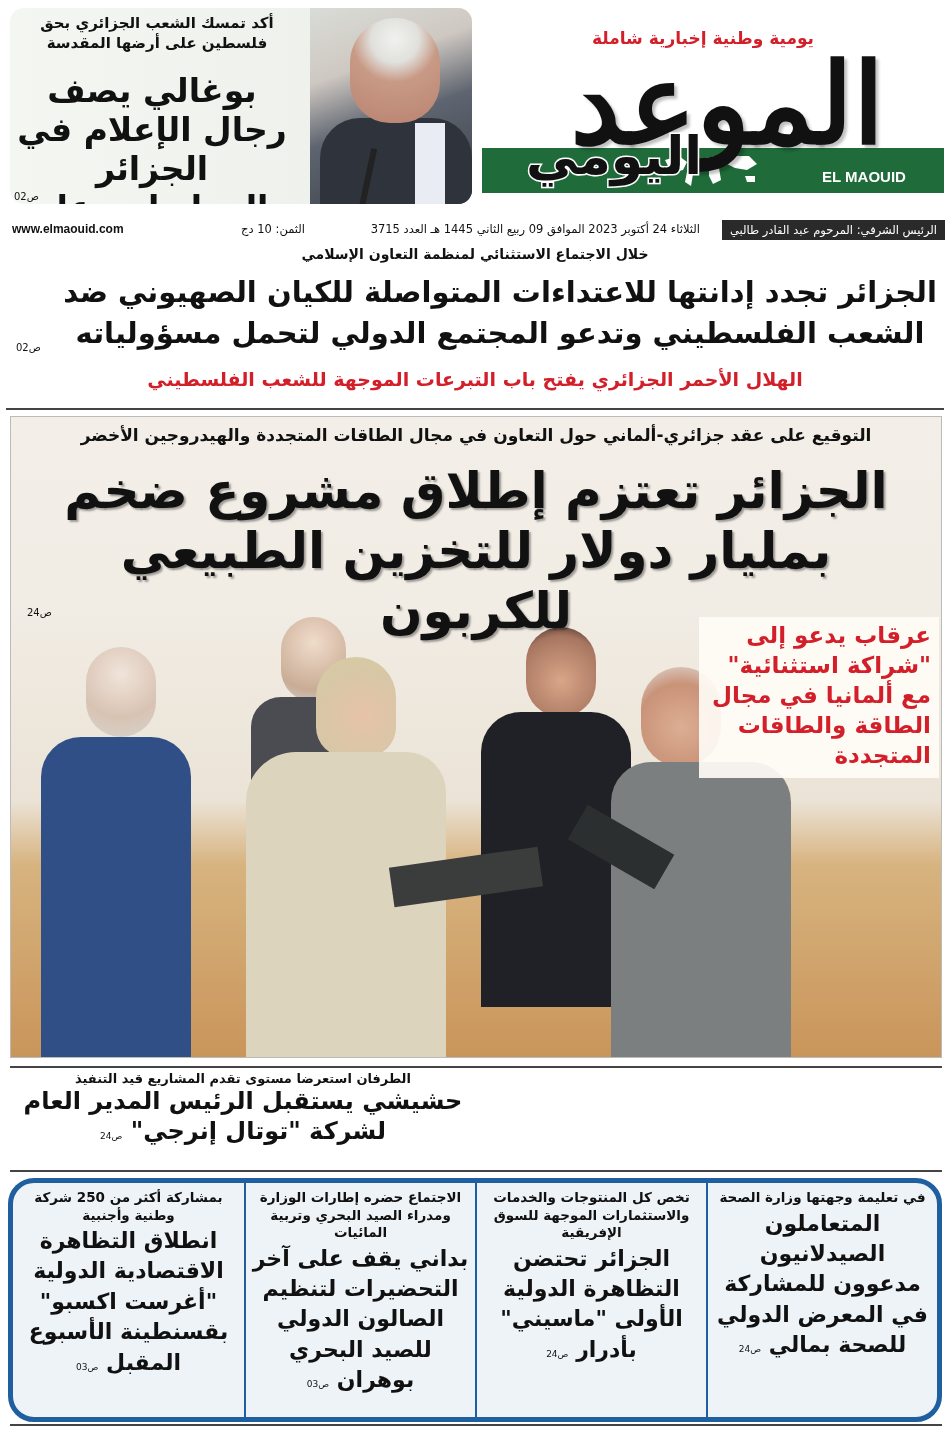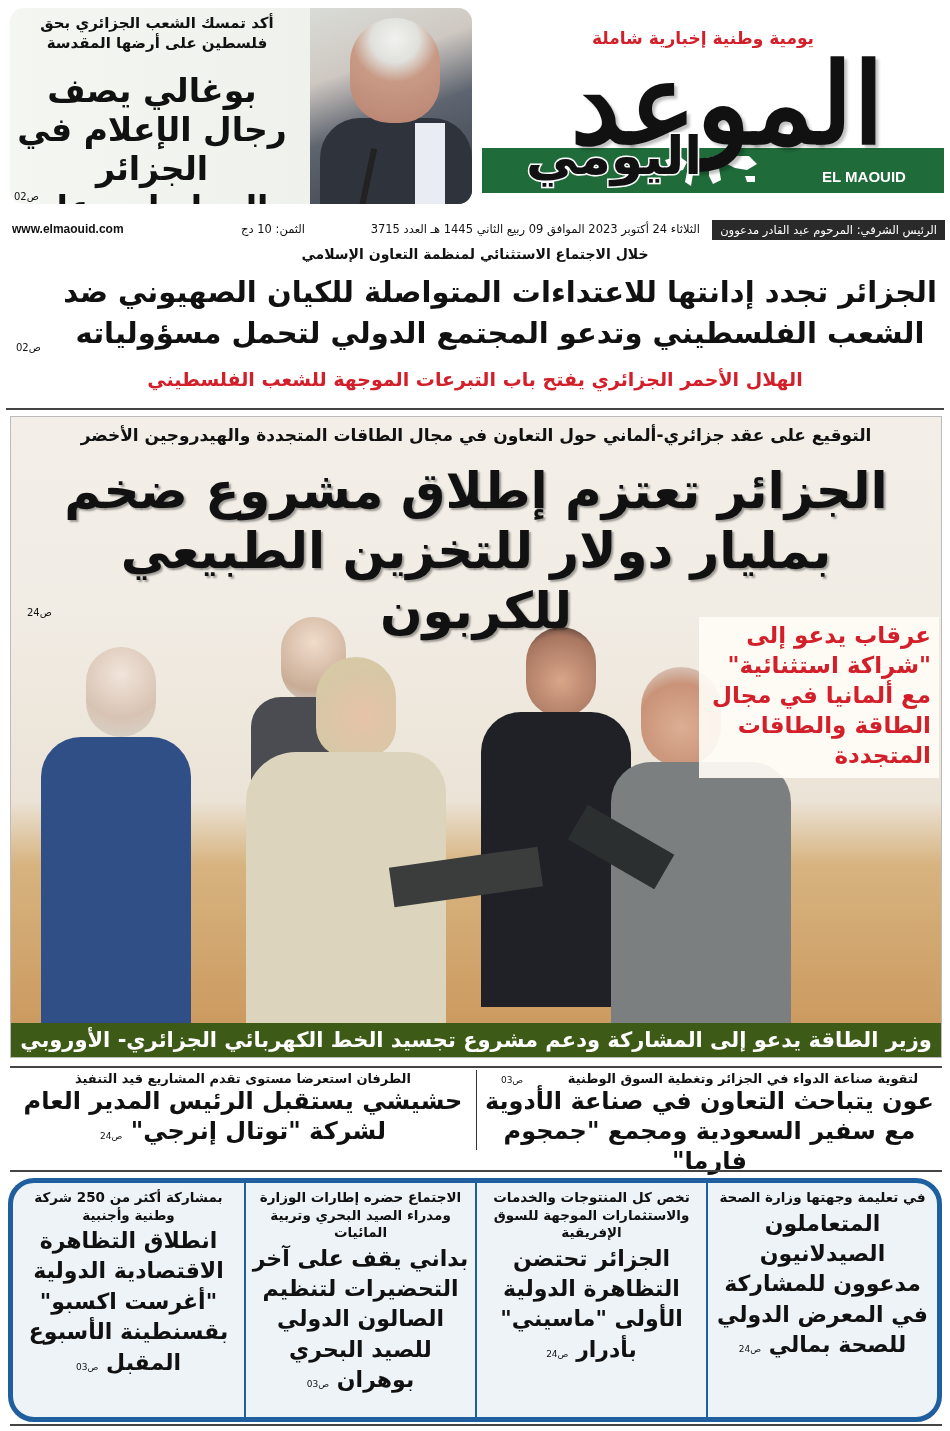--- a/index.html
+++ b/index.html
@@ -97,21 +97,21 @@
     <div class="shirt"></div>
     <div class="head"></div>
     <div class="mic"></div>
   </div>
   <div class="kicker">أكد تمسك الشعب الجزائري بحق فلسطين على أرضها المقدسة</div>
   <div class="headline">بوغالي يصف رجال الإعلام في الجزائر بالمرابطين على خندق "الحق والحقيقة"</div>
   <div class="pg">ص02</div>
 </div>
 
 <div id="info-bar" class="abs">
-  <div class="honorary">الرئيس الشرفي: المرحوم عبد القادر مدعوون</div>
+  <div class="honorary">الرئيس الشرفي: المرحوم عبد القادر طالبي</div>
   <div class="date">الثلاثاء 24 أكتوبر 2023 الموافق 09 ربيع الثاني 1445 هـ العدد 3715</div>
   <div class="price">الثمن: 10 دج</div>
   <div class="site">www.elmaouid.com</div>
 </div>
 
 <div id="lead-kicker" class="abs">خلال الاجتماع الاستثنائي لمنظمة التعاون الإسلامي</div>
 <div id="lead-headline" class="abs">الجزائر تجدد إدانتها للاعتداءات المتواصلة للكيان الصهيوني ضد الشعب الفلسطيني وتدعو المجتمع الدولي لتحمل مسؤولياته</div>
 <div id="lead-pg" class="abs">ص02</div>
 <div id="lead-sub" class="abs">الهلال الأحمر الجزائري يفتح باب التبرعات الموجهة للشعب الفلسطيني</div>
 <div class="abs rule" style="top:408px;"></div>
@@ -144,31 +144,23 @@
       <div style="position:absolute;left:0;top:95px;width:180px;height:300px;background:#7c7f80;border-radius:40px 40px 0 0;"></div>
     </div>
 
     <div style="position:absolute;left:380px;top:210px;width:150px;height:40px;background:#3a3d3c;transform:rotate(-8deg);"></div>
     <div style="position:absolute;left:560px;top:180px;width:100px;height:40px;background:#2c2f30;transform:rotate(30deg);"></div>
   </div>
   <div class="kicker">التوقيع على عقد جزائري-ألماني حول التعاون في مجال الطاقات المتجددة والهيدروجين الأخضر</div>
   <div class="headline">الجزائر تعتزم إطلاق مشروع ضخم بمليار دولار للتخزين الطبيعي للكربون</div>
   <div class="pg">ص24</div>
   <div class="sidebar">عرقاب يدعو إلى "شراكة استثنائية" مع ألمانيا في مجال الطاقة والطاقات المتجددة</div>
-  <div class="caption">وزير الطاقة يدعو إلى المشاركة ودعم مشروع تجسيد الخط الكهربائي الجزائري- الأوروبي</div>
 </div>
 
 <div id="secondary" class="abs">
-  <div class="col right">
-    <div class="kicker">
-      <span>لتقوية صناعة الدواء في الجزائر وتغطية السوق الوطنية</span>
-      <span class="pg" style="margin-right:40px;">ص03</span>
-    </div>
-    <div class="headline">عون يتباحث التعاون في صناعة الأدوية مع سفير السعودية ومجمع "جمجوم فارما"</div>
-  </div>
   <div class="col left">
     <div class="kicker">الطرفان استعرضا مستوى تقدم المشاريع قيد التنفيذ</div>
     <div class="headline">
       <span>حشيشي يستقبل الرئيس المدير العام لشركة "توتال إنرجي"</span>
       <span class="pg">ص24</span>
     </div>
   </div>
 </div>
 <div class="sep-top"></div>
 

